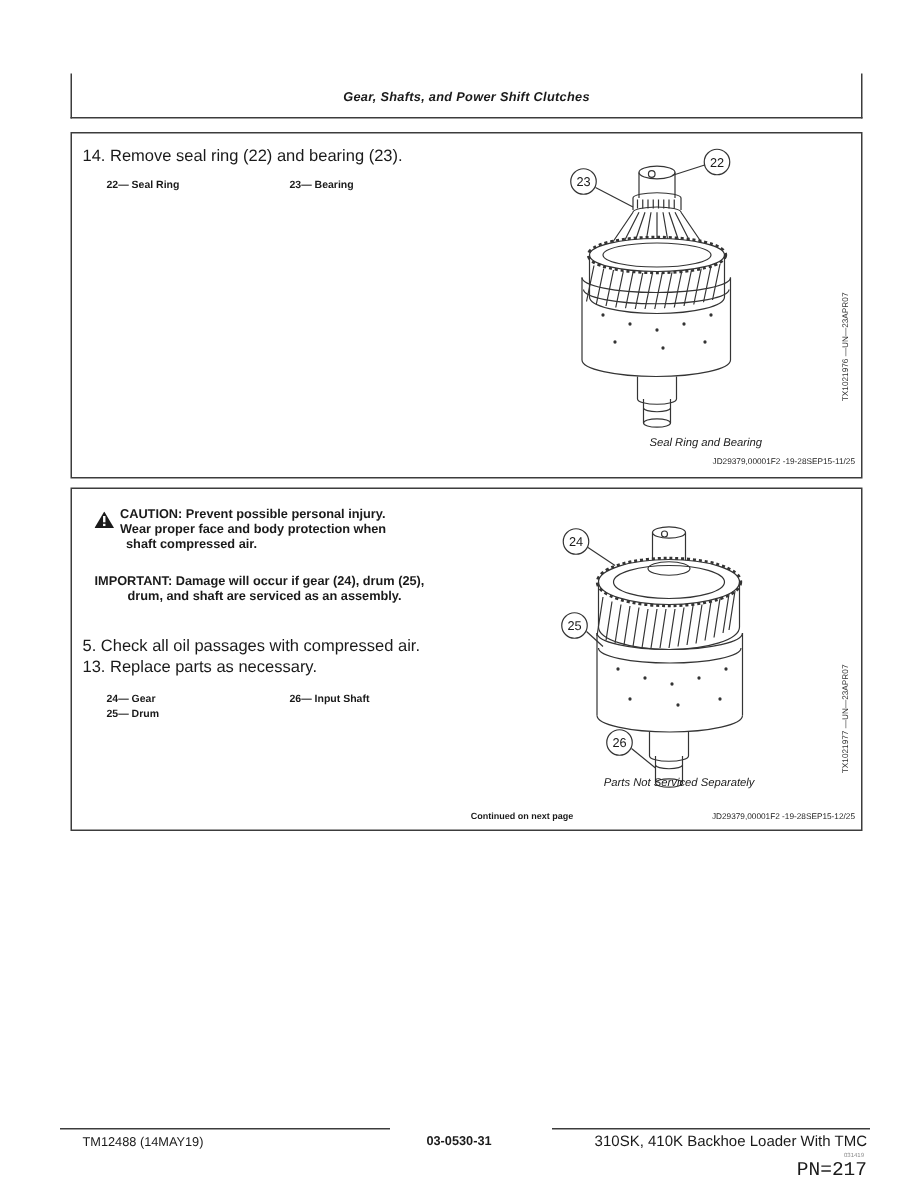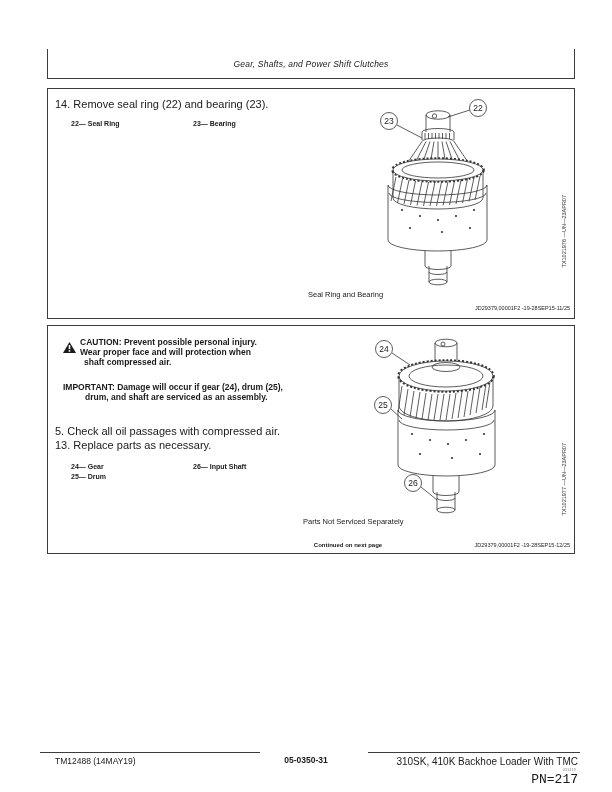--- a/index.html
+++ b/index.html
@@ -5,31 +5,31 @@
   html,body { margin:0; padding:0; background:#ffffff; }
   .page {
     position:relative; width:612px; height:792px; background:#fff;
     font-family:"Liberation Sans", sans-serif; color:#1a1a1a; overflow:hidden;
   }
   .hdr-box {
     position:absolute; left:47px; top:49px; width:526px; height:29px;
     border-left:1px solid #3c3c3c; border-right:1px solid #3c3c3c; border-bottom:1px solid #3c3c3c;
     display:flex; align-items:center; justify-content:center;
   }
-  .hdr-title { font-style:italic; font-size:8.5px; letter-spacing:0.2px; }
+  .hdr-title { font-style:italic; font-size:8.5px; letter-spacing:0.2px;font-weight:bold; }
 
   .cbox { position:absolute; left:47px; width:526px; border:1px solid #3c3c3c; }
   .box1 { top:88px; height:229px; }
   .box2 { top:325px; height:227px; }
 
   .abs { position:absolute; }
   .step { font-size:11px; }
   .legend { font-size:7px; font-weight:bold; white-space:nowrap; }
   .bold-blk { font-size:8.5px; font-weight:bold; line-height:10px; white-space:nowrap; }
-  .caption { font-size:7.5px; text-align:left; }
+  .caption { font-style:italic; font-size:7.5px; text-align:right; }
   .docref { font-size:5.5px; color:#222; }
   .vref {
     font-size:5.5px; color:#333; white-space:nowrap;
     writing-mode:vertical-rl; transform:rotate(180deg);
   }
   .contnext { font-size:6px; font-weight:bold; }
 
   .fig svg { display:block; }
   .ln { stroke:#343434; stroke-width:0.8; fill:none; }
   .lnf { stroke:#343434; stroke-width:0.8; fill:#ffffff; }
@@ -123,37 +123,37 @@
 
     <div class="warn-icon" style="left:15px; top:14px;">
       <svg width="13" height="12" viewBox="0 0 13 12">
         <path d="M6.5,0 L13,11 H0 Z" fill="#1a1a1a"></path>
         <rect x="5.7" y="3" width="1.6" height="4.2" fill="#ffffff"></rect>
         <rect x="5.7" y="8.2" width="1.6" height="1.5" fill="#ffffff"></rect>
       </svg>
     </div>
     <div class="abs bold-blk" style="left:32px; top:11px;">
       <div>CAUTION: Prevent possible personal injury.</div>
-      <div>Wear proper face and will protection when</div>
+      <div>Wear proper face and body protection when</div>
       <div style="padding-left:4px;">shaft compressed air.</div>
     </div>
 
     <div class="abs bold-blk" style="left:15px; top:56px;">
       <div>IMPORTANT: Damage will occur if gear (24), drum (25),</div>
       <div style="padding-left:22px;">drum, and shaft are serviced as an assembly.</div>
     </div>
 
     <div class="abs step" style="left:7px; top:99px;">5. Check all oil passages with compressed air.</div>
     <div class="abs step" style="left:7px; top:113px;">13. Replace parts as necessary.</div>
 
     <div class="abs legend" style="left:23px; top:137px;">24— Gear</div>
     <div class="abs legend" style="left:23px; top:147px;">25— Drum</div>
     <div class="abs legend" style="left:145px; top:137px;">26— Input Shaft</div>
 
-    <div class="abs fig" style="left:304px; top:8px;text-align:center;">
+    <div class="abs fig" style="left:304px; top:20px;text-align:center;">
       <svg width="172" height="186" viewBox="0 0 172 186">
 
         <ellipse class="lnf" cx="94" cy="9" rx="11" ry="3.8"></ellipse>
         <circle class="ln" cx="91" cy="10" r="2"></circle>
         <path class="ln" d="M83,9 V30 M105,9 V30"></path>
 
         <ellipse class="teeth" cx="94" cy="42" rx="47" ry="15"></ellipse>
         <ellipse class="lnf" cx="94" cy="42" rx="47" ry="15"></ellipse>
         <ellipse class="ln" cx="94" cy="42" rx="37" ry="11"></ellipse>
         <ellipse class="ln" cx="94" cy="33" rx="14" ry="4.5"></ellipse>
@@ -201,18 +201,18 @@
 
     <div class="abs caption" style="left:255px; top:191px; width:200px;">Parts Not Serviced Separately</div>
     <div class="abs vref" style="right:7px; top:117px;">TX1021977 —UN—23APR07</div>
     <div class="abs contnext" style="left:200px; top:216px; width:200px; text-align:center;">Continued on next page</div>
     <div class="abs docref" style="right:4px; top:216px;">JD29379,00001F2 -19-28SEP15-12/25</div>
   </div>
 
   <div class="f-rule" style="left:40px; width:220px;"></div>
   <div class="f-rule" style="left:368px; width:212px;"></div>
   <div class="f-left">TM12488 (14MAY19)</div>
-  <div class="f-center">05-0350-31</div>
+  <div class="f-center">03-0530-31</div>
   <div class="f-right">310SK, 410K Backhoe Loader With TMC</div>
   <div class="f-code">031419</div>
   <div class="f-pn">PN=217</div>
 
 </div>
 
 </body></html>

